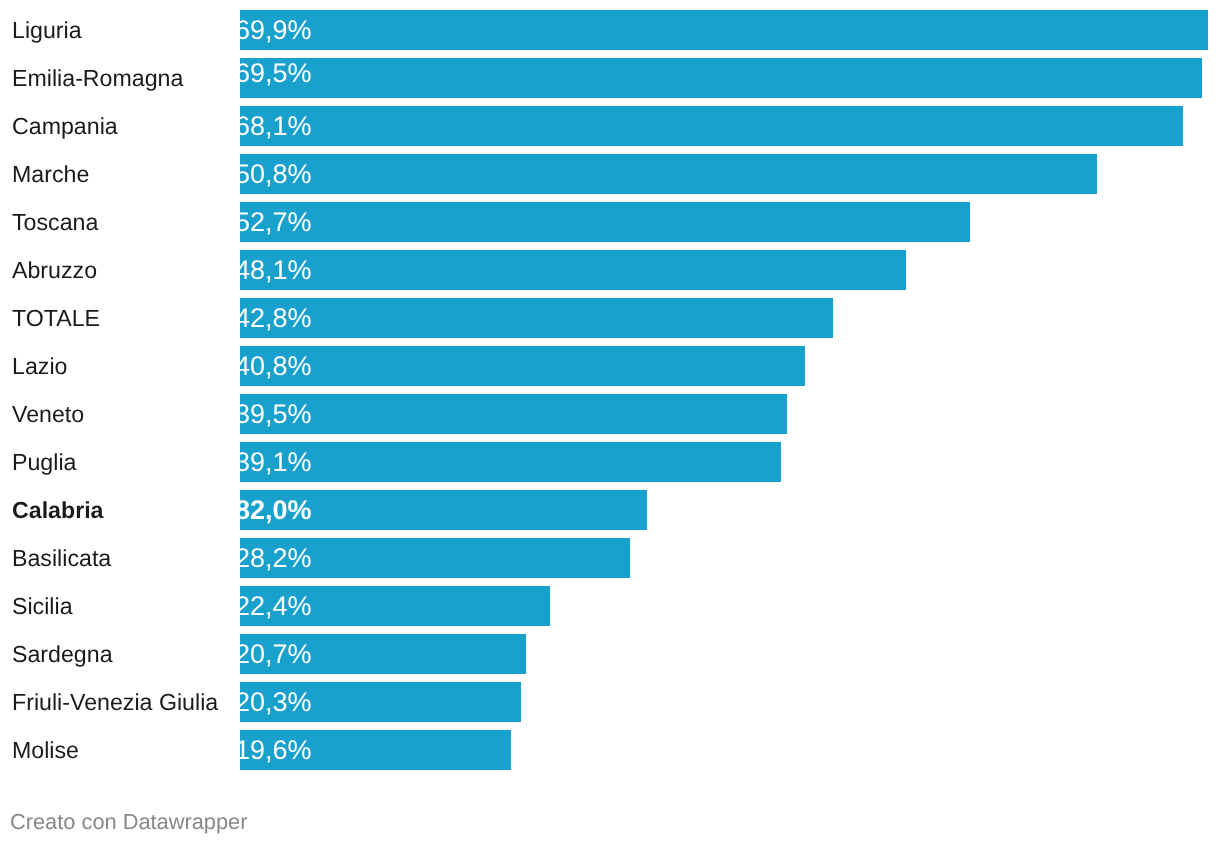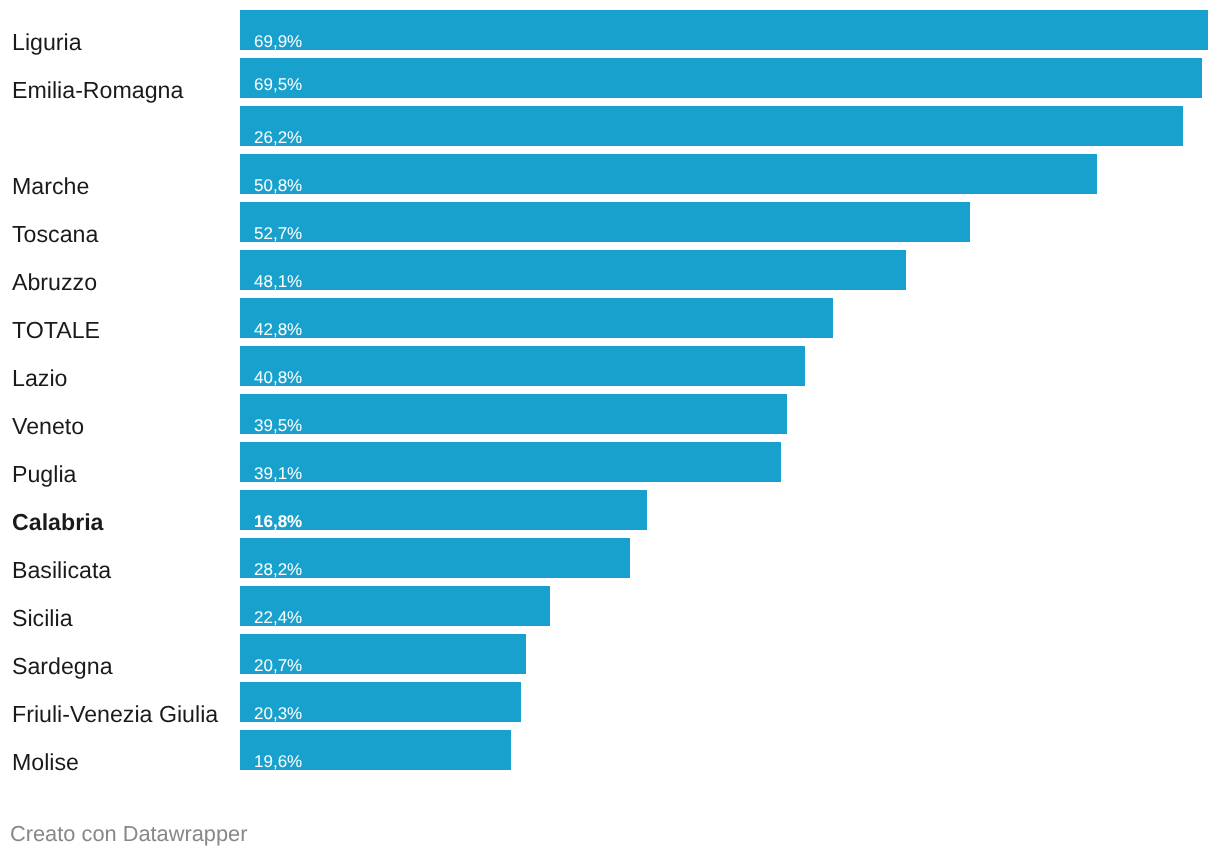--- a/index.html
+++ b/index.html
@@ -12,21 +12,20 @@
     width: 1220px;
     height: 846px;
     overflow: hidden;
     font-family: "Liberation Sans", sans-serif;
     -webkit-font-smoothing: antialiased;
     text-rendering: geometricPrecision;
   }
   .row-label, .bar-value, .footer {
     will-change: transform;
     transform: translateZ(0);
-    margin-top: 12px;
   }
   #chart {
     position: relative;
     width: 1220px;
     height: 846px;
     background: #ffffff;
   }
   .row {
     position: absolute;
     left: 0;
@@ -79,27 +78,27 @@
   }
   .bar {
     position: absolute;
     top: 0;
     left: 239.7px;
     height: 39.74px;
     background: #18a1cd;
   }
   .bar-value {
     position: absolute;
-    left: 254px;
+    left: 235px;
     top: 0.45px;
     height: 39.74px;
     display: flex;
     align-items: center;
     color: #ffffff;
-    font-size: 17px;
+    font-size: 27px;
     line-height: 26.4px;
     white-space: nowrap;
   }
   .footer {
     position: absolute;
     left: 9.8px;
     top: 809.1px;
     height: 26px;
     display: flex;
     align-items: center;
@@ -117,22 +116,23 @@
     <div class="row-label" style="color: rgb(26, 26, 26); height: 39.74px;">Liguria</div>
     <div class="bar" style="left: 239.7px; width: 968.346px; height: 39.74px; background: rgb(24, 161, 205);"></div>
     <div class="bar-value" style="color: rgb(255, 255, 255); height: 39.74px;">69,9%</div>
   </div>
   <div class="row" style="top: 57.96px; height: 39.74px;">
     <div class="row-label" style="color: rgb(26, 26, 26); height: 39.74px;">Emilia-Romagna</div>
     <div class="bar" style="left: 239.7px; width: 962.804px; height: 39.74px; background: rgb(24, 161, 205);"></div>
     <div class="bar-value" style="color: rgb(255, 255, 255); height: 30px;">69,5%</div>
   </div>
   <div class="row" style="top: 105.96px; height: 39.74px;">
+    <div class="row-label" style="color: rgb(26, 26, 26); height: 39.74px;">Campania</div>
     <div class="bar" style="left: 239.7px; width: 943.41px; height: 39.74px; background: rgb(24, 161, 205);"></div>
-    <div class="bar-value" style="color: rgb(255, 255, 255); height: 39.74px;">26,2%</div>
+    <div class="bar-value" style="color: rgb(255, 255, 255); height: 39.74px;">68,1%</div>
   </div>
   <div class="row" style="top: 153.96px; height: 37px;">
     <div class="row-label" style="color: rgb(26, 26, 26); height: 39.74px;">Marche</div>
     <div class="bar" style="left: 239.7px; width: 857.519px; height: 39.74px; background: rgb(24, 161, 205);"></div>
     <div class="bar-value" style="color: rgb(255, 255, 255); height: 39.74px;">50,8%</div>
   </div>
   <div class="row" style="top: 201.96px; height: 39.74px;">
     <div class="row-label" style="color: rgb(26, 26, 26); height: 39.74px;">Toscana</div>
     <div class="bar" style="left: 239.7px; width: 730.069px; height: 39.74px; background: rgb(24, 161, 205);"></div>
     <div class="bar-value" style="color: rgb(255, 255, 255); height: 39.74px;">52,7%</div>
@@ -158,21 +158,21 @@
     <div class="bar-value" style="color: rgb(255, 255, 255); height: 39.74px;">39,5%</div>
   </div>
   <div class="row" style="top: 441.96px; height: 39.74px;">
     <div class="row-label" style="color: rgb(26, 26, 26); height: 39.74px;">Puglia</div>
     <div class="bar" style="left: 239.7px; width: 541.664px; height: 39.74px; background: rgb(24, 161, 205);"></div>
     <div class="bar-value" style="color: rgb(255, 255, 255); height: 39.74px;">39,1%</div>
   </div>
   <div class="row" style="top: 489.96px; height: 39.74px; font-weight: bold;">
     <div class="row-label" style="color: rgb(26, 26, 26); height: 39.74px;">Calabria</div>
     <div class="bar" style="left: 239.7px; width: 407.287px; height: 39.74px; background: rgb(24, 161, 205);"></div>
-    <div class="bar-value" style="color: rgb(255, 255, 255); height: 39.74px;">16,8%</div>
+    <div class="bar-value" style="color: rgb(255, 255, 255); height: 39.74px;">82,0%</div>
   </div>
   <div class="row" style="top: 537.96px; height: 39.74px;">
     <div class="row-label" style="color: rgb(26, 26, 26); height: 39.74px;">Basilicata</div>
     <div class="bar" style="left: 239.7px; width: 390.663px; height: 39.74px; background: rgb(24, 161, 205);"></div>
     <div class="bar-value" style="color: rgb(255, 255, 255); height: 39.74px;">28,2%</div>
   </div>
   <div class="row" style="top: 585.96px; height: 39.74px;">
     <div class="row-label" style="color: rgb(26, 26, 26); height: 39.74px;">Sicilia</div>
     <div class="bar" style="left: 239.7px; width: 310.314px; height: 39.74px; background: rgb(24, 161, 205);"></div>
     <div class="bar-value" style="color: rgb(255, 255, 255); height: 39.74px;">22,4%</div>

